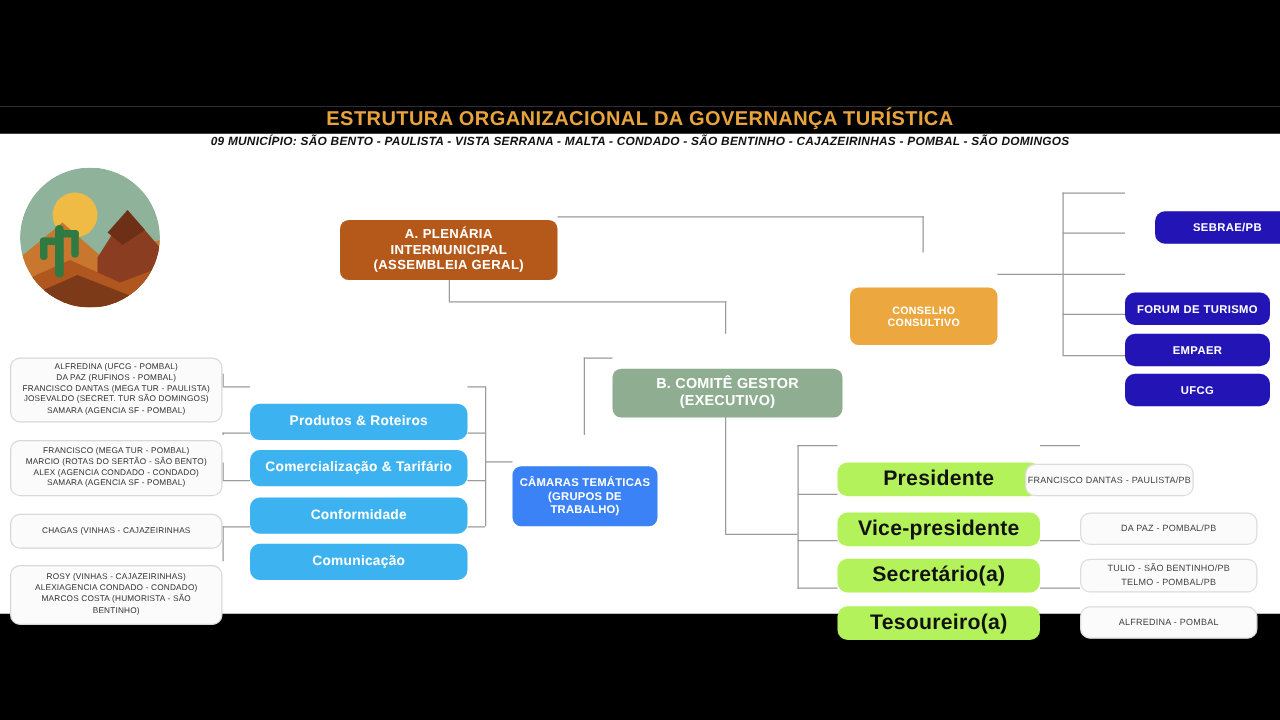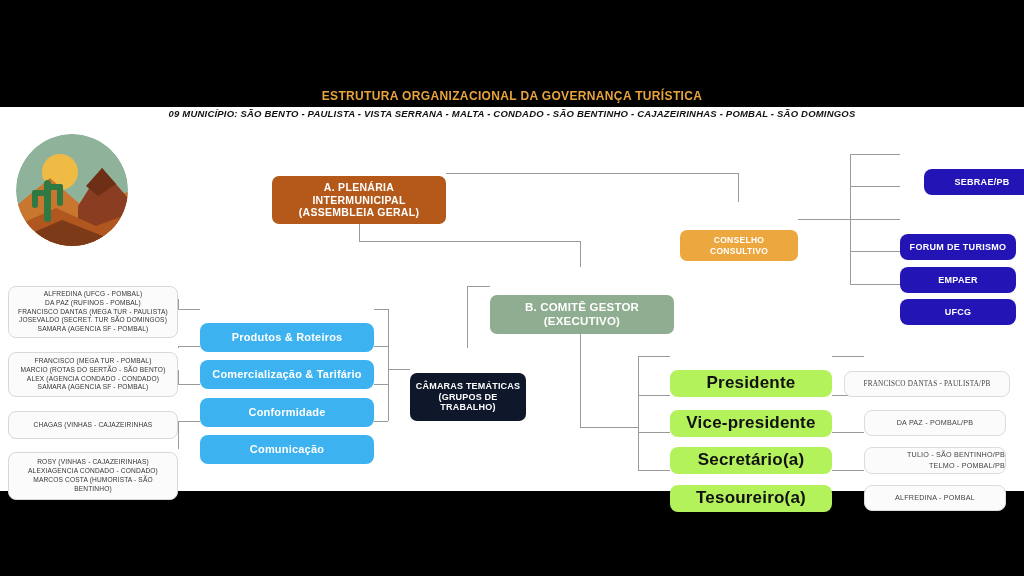--- a/index.html
+++ b/index.html
@@ -15,21 +15,21 @@
   
   .topblack{position:absolute;left:0;width:1024px;background:#000;}
   #blackband-top{top:0;height:85px;}
   #blackband-bottom{top:491px;height:85px;}
 
   #title-bar{
     position:absolute;left:0;top:85px;width:1024px;height:22px;
     background:#000;display:flex;align-items:center;justify-content:center;
   }
   #title-bar .t{
-    color:#e8a33d;font-size:12px;font-weight:bold;letter-spacing:.35px;
+    color:#e8a33d;font-size:16px;font-weight:bold;letter-spacing:.35px;
     font-family:"Liberation Sans",sans-serif;
   }
   #subtitle{
     position:absolute;left:0;top:108px;width:1024px;height:18px;
     display:flex;justify-content:center;
   }
   #subtitle .s{
     color:#111;font-size:9.5px;font-weight:bold;font-style:italic;letter-spacing:.2px;
   }
 
@@ -39,21 +39,21 @@
     display:flex;align-items:center;justify-content:center;
     text-align:center;border-radius:7px;
     line-height:1.18;
     margin-top:28px;
   }
   .node span{display:block;width:100%;white-space:pre-line;}
 
   .n-plenaria{background:#b5591a;color:#fff;font-size:10.5px;font-weight:bold;letter-spacing:.3px;}
   .n-conselho{background:#eda73f;color:#fff;font-size:8.5px;font-weight:bold;letter-spacing:.3px;}
   .n-comite{background:#8fad90;color:#fff;font-size:11.5px;font-weight:bold;letter-spacing:.2px;}
-  .n-camaras{background:#0f172a;color:#fff;font-size:9px;font-weight:bold;letter-spacing:.2px;}
+  .n-camaras{background:#3b82f6;color:#fff;font-size:9px;font-weight:bold;letter-spacing:.2px;}
   .n-blue{background:#3cb2f0;color:#fff;font-size:11px;font-weight:bold;letter-spacing:.2px;border-radius:8px;}
   .n-indigo{background:#2315b5;color:#fff;font-size:9px;font-weight:bold;letter-spacing:.3px;border-radius:8px;}
   .n-lime{background:#b4f25c;color:#111;font-size:17px;font-weight:bold;letter-spacing:.2px;border-radius:8px;}
   .n-plain{
     background:#fbfbfb;color:#333;font-size:6.6px;font-weight:normal;
     border:1px solid #d8d8d8;border-radius:8px;letter-spacing:.15px;line-height:1.35;
   }
   .n-plain-r{
     background:#fbfbfb;color:#444;font-size:7.2px;font-weight:normal;
     border:1px solid #dcdcdc;border-radius:8px;letter-spacing:.2px;line-height:1.4;
@@ -157,21 +157,21 @@
   <div class="ln lnv" style="left:178px;top:346px;height:2px;"></div>
   <div class="ln lnv" style="left:178px;top:370px;height:14px;"></div>
   <div class="ln lnv" style="left:178px;top:421px;height:28px;"></div>
 
   <div class="node n-plenaria" style="left:272px;top:148px;width:174px;height:48px;">
     <span>A. PLENÁRIA
 INTERMUNICIPAL
 (ASSEMBLEIA GERAL)</span>
   </div>
 
-  <div class="node n-conselho" style="left:680px;top:202px;width:118px;height:31px;">
+  <div class="node n-conselho" style="left:680px;top:202px;width:118px;height:46px;">
     <span>CONSELHO
 CONSULTIVO</span>
   </div>
 
   <div class="node n-comite" style="left:490px;top:267px;width:184px;height:39px;">
     <span>B. COMITÊ GESTOR
 (EXECUTIVO)</span>
   </div>
 
   <div class="node n-camaras" style="left:410px;top:345px;width:116px;height:48px;">
@@ -234,27 +234,27 @@
   <div class="node n-lime" style="left:670px;top:382px;width:162px;height:27px;">
     <span>Vice-presidente</span>
   </div>
   <div class="node n-lime" style="left:670px;top:419px;width:162px;height:27px;">
     <span>Secretário(a)</span>
   </div>
   <div class="node n-lime" style="left:670px;top:457px;width:162px;height:27px;">
     <span>Tesoureiro(a)</span>
   </div>
 
-  <div class="node n-plain-r" style="left:844px;top:343px;width:166px;height:26px;font-family:Liberation Serif, serif;">
+  <div class="node n-plain-r" style="left:820px;top:343px;width:135px;height:26px;">
     <span>FRANCISCO DANTAS - PAULISTA/PB</span>
   </div>
   <div class="node n-plain-r" style="left:864px;top:382px;width:142px;height:26px;">
     <span>DA PAZ - POMBAL/PB</span>
   </div>
-  <div class="node n-plain-r" style="left:864px;top:419px;width:142px;height:27px;text-align:right;">
+  <div class="node n-plain-r" style="left:864px;top:419px;width:142px;height:27px;">
     <span>TULIO - SÃO BENTINHO/PB
 TELMO - POMBAL/PB</span>
   </div>
   <div class="node n-plain-r" style="left:864px;top:457px;width:142px;height:26px;">
     <span>ALFREDINA - POMBAL</span>
   </div>
 
 </div>
 
 </body></html>

